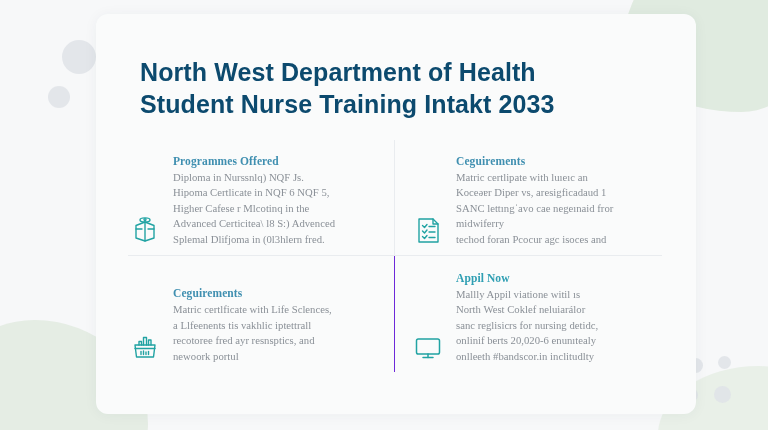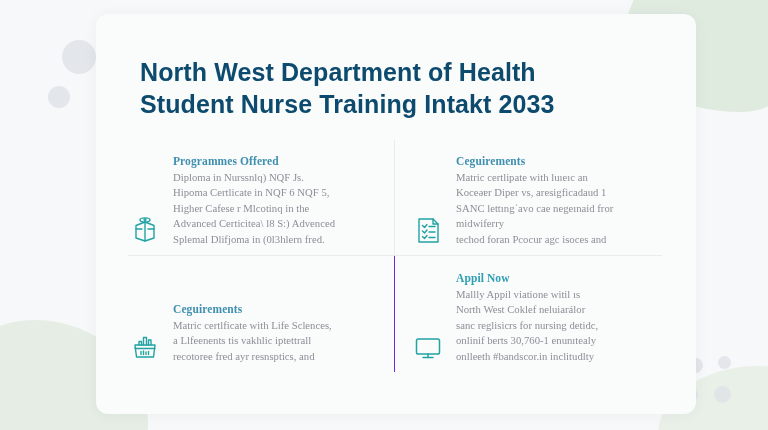--- a/index.html
+++ b/index.html
@@ -243,38 +243,39 @@
           <path d="M16 20 L16 22.5"></path>
           <path d="M18.5 19.5 L18.5 22.5"></path>
         </svg>
       </div>
       <div class="cell-body">
         <div class="cell-heading">Ceguirements</div>
         <div class="cell-text">
           <div>Matric certlficate with Life Sclences,</div>
           <div>a Llfeenents tis vakhlic iptettrall</div>
           <div>recotoree fred ayr resnsptics, and</div>
+          <div>newoork portul</div>
         </div>
       </div>
     </div>
 
     <div class="cell cell-br">
       <div class="cell-icon">
         <svg width="30" height="30" viewBox="0 0 30 30" fill="none" stroke="#21a3a3" stroke-width="1.5" stroke-linecap="round" stroke-linejoin="round">
           <rect x="3.5" y="7" width="23" height="15" rx="1.8"></rect>
           <path d="M15 22 L15 25.5"></path>
           <path d="M10 25.5 L20 25.5"></path>
         </svg>
       </div>
       <div class="cell-body">
         <div class="cell-heading teal">Appil Now</div>
         <div class="cell-text">
           <div>Mallly Appil viatione witil ıs</div>
           <div>North West Coklef neluiarálor</div>
           <div>sanc reglisicrs for nursing detidc,</div>
-          <div>onlinif berts 30,760-1 enunıtealy</div>
+          <div>onlinif berts 20,020-6 enunıtealy</div>
           <div>onlleeth #bandscor.in inclitudlty</div>
         </div>
       </div>
     </div>
 
   </div>
 </div>
 
 </body></html>

